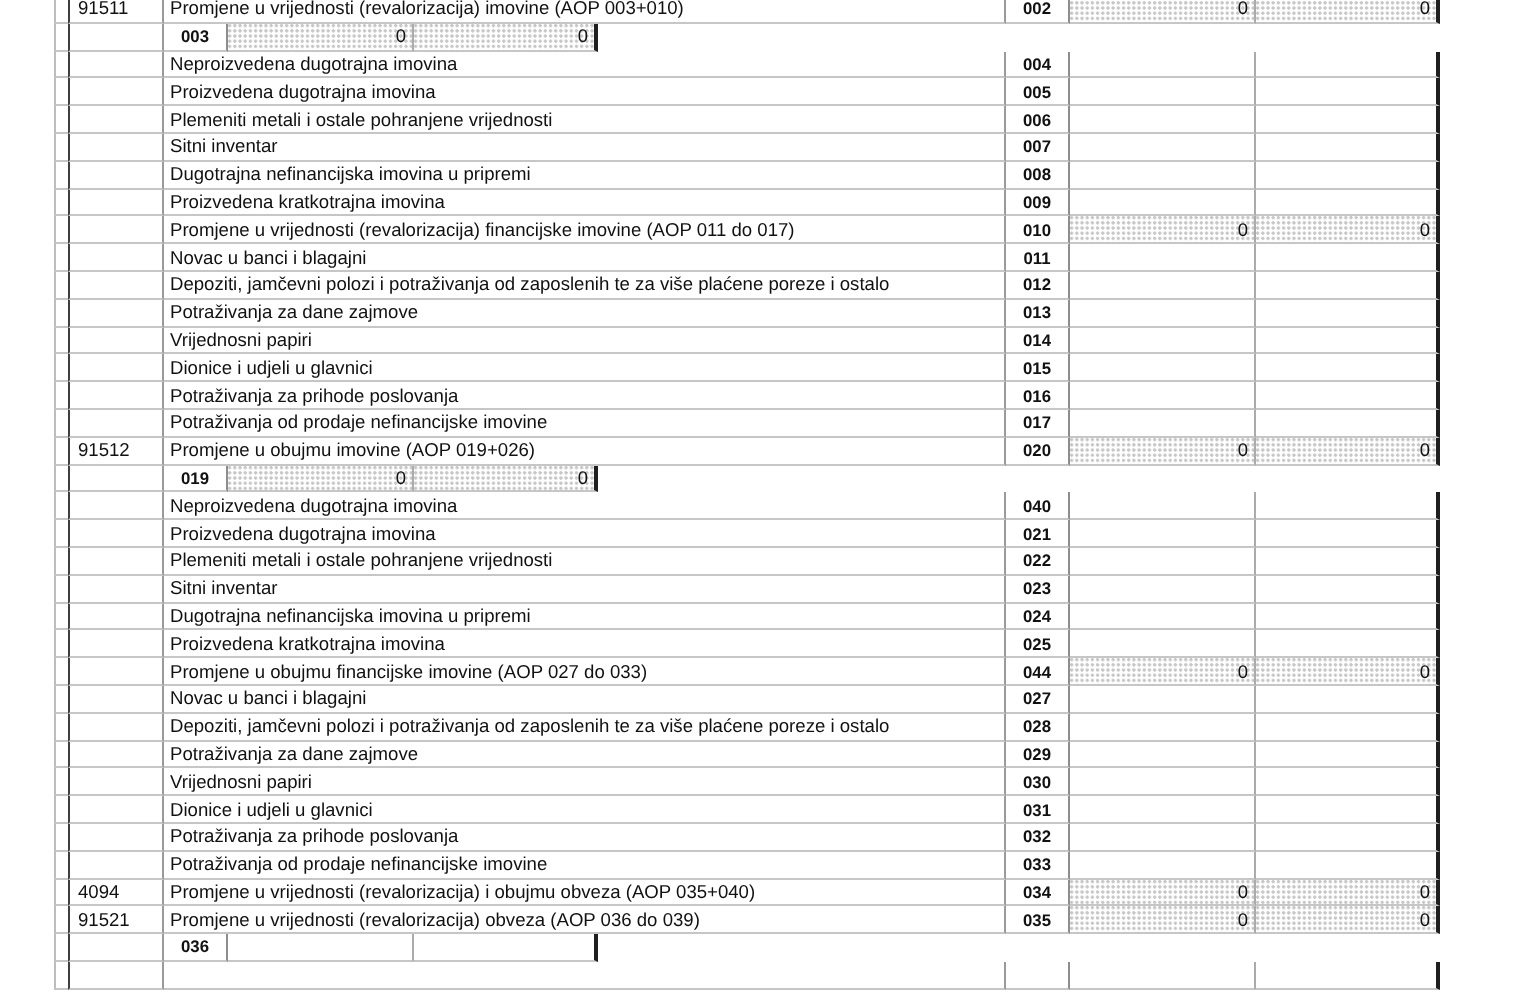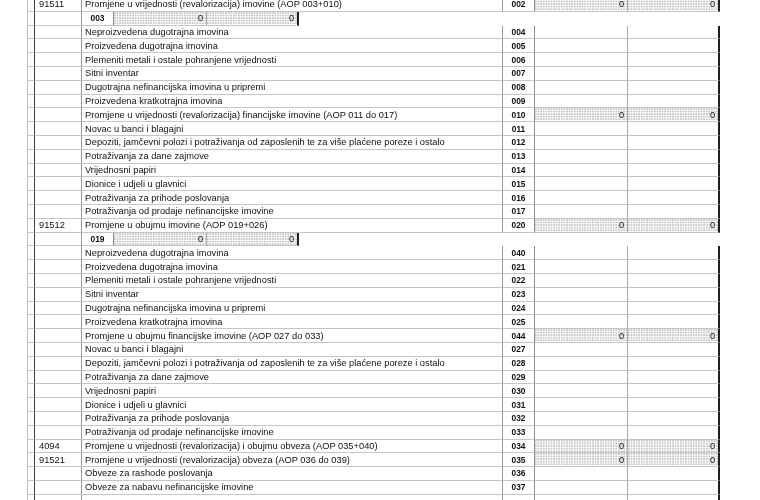--- a/index.html
+++ b/index.html
@@ -376,34 +376,25 @@
     <div class="cell codecell">91521</div>
     <div class="cell desccell">Promjene u vrijednosti (revalorizacija) obveza (AOP 036 do 039)</div>
     <div class="cell aopcell">035</div>
     <div class="cell valcell v1 shaded">0</div>
     <div class="cell valcell v2 shaded">0</div>
   </div>
 
   <div class="row">
     <div class="cell sliver"></div>
     <div class="cell codecell"></div>
-    <div class="cell desccell">Obveze za rashode poslovanja</div>
     <div class="cell aopcell">036</div>
     <div class="cell valcell v1"></div>
     <div class="cell valcell v2"></div>
   </div>
 
-  <div class="row">
-    <div class="cell sliver"></div>
-    <div class="cell codecell"></div>
-    <div class="cell desccell">Obveze za nabavu nefinancijske imovine</div>
-    <div class="cell aopcell">037</div>
-    <div class="cell valcell v1"></div>
-    <div class="cell valcell v2"></div>
-  </div>
 
   <div class="row">
     <div class="cell sliver"></div>
     <div class="cell codecell"></div>
     <div class="cell desccell"></div>
     <div class="cell aopcell"></div>
     <div class="cell valcell v1"></div>
     <div class="cell valcell v2"></div>
   </div>
 </div>

